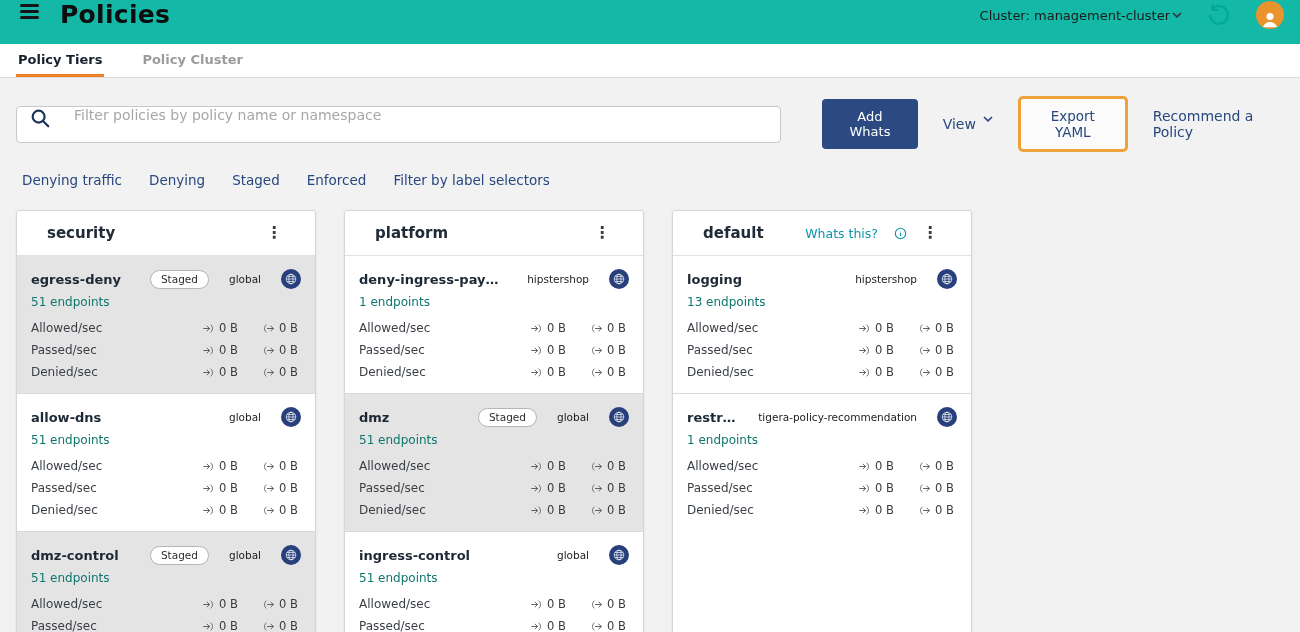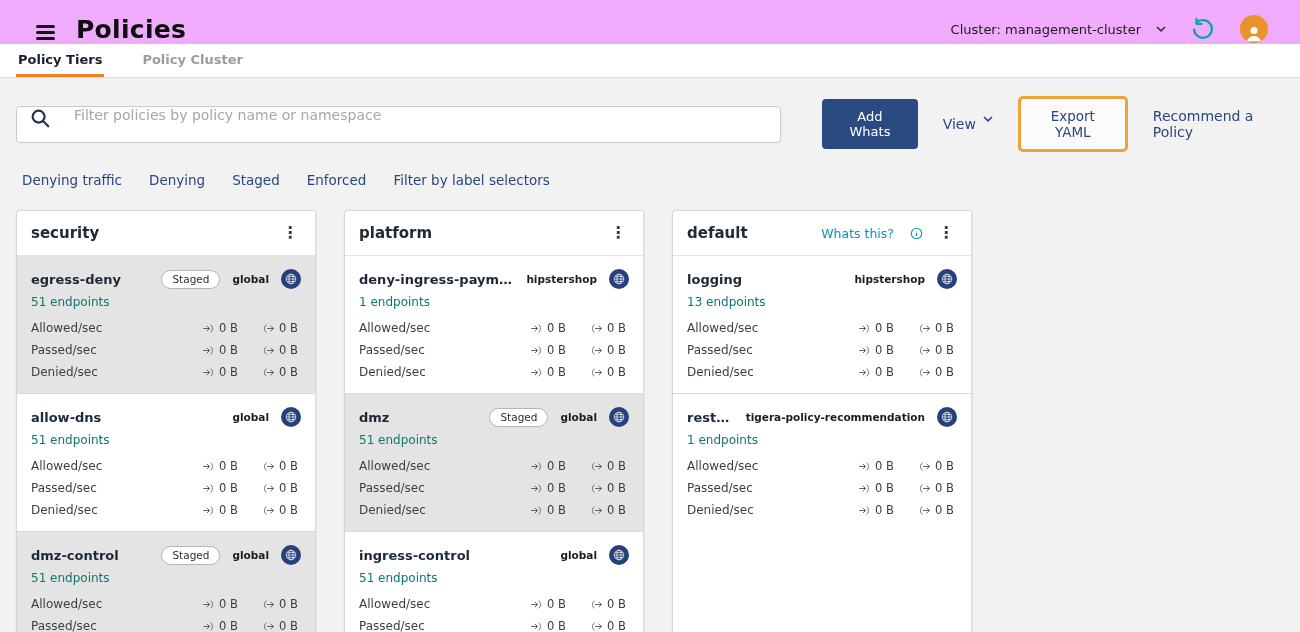--- a/index.html
+++ b/index.html
@@ -1,23 +1,23 @@
 <!DOCTYPE html>
 <html><head>
 <meta charset="utf-8">
 <style>
 *{box-sizing:border-box;margin:0;padding:0}
 html,body{width:1300px;height:632px}
 body{overflow:hidden;background:#f2f2f2;font-family:"DejaVu Sans","Liberation Sans",sans-serif;color:#222}
-.app-header{height:44px;background:#f0abfc;display:flex;align-items:flex-end;padding:0 32px}
+.app-header{height:44px;background:#14b8a6;display:flex;align-items:flex-start;padding:0 16px}
 .burger{display:flex;flex-direction:column;gap:3.5px;cursor:pointer;padding:4px}
 .burger span{width:19px;height:2.6px;background:#161616;border-radius:2px}
 .page-title{font-size:25px;font-weight:bold;color:#0d0d0d;margin-left:17px;letter-spacing:.3px}
 .header-right{margin-left:auto;display:flex;align-items:center;gap:22px}
-.cluster-select{display:flex;align-items:center;gap:15px;font-size:13px;color:#1b1b1b;cursor:pointer}
+.cluster-select{display:flex;align-items:center;gap:2px;font-size:13px;color:#1b1b1b;cursor:pointer}
 .chev{width:10px;height:6px;stroke:#333;fill:none;stroke-width:1.6}
 .hist-btn{width:30px;height:30px;display:flex;align-items:center;justify-content:center;cursor:pointer}
 .hist{width:26px;height:26px;stroke:#00a79b;fill:none;stroke-width:2;stroke-linecap:round;stroke-linejoin:round}
 .avatar{width:28px;height:28px;border-radius:50%;background:#e8932c;display:flex;align-items:flex-end;justify-content:center;overflow:hidden;cursor:pointer}
 .avatar svg{width:20px;height:20px;fill:#fff}
 .tabs{height:34px;background:#fff;border-bottom:1px solid #dcdcdc;display:flex;align-items:stretch;padding:0 16px;gap:36px}
 .tab{display:flex;align-items:center;font-size:13px;font-weight:bold;cursor:pointer;border-bottom:3px solid transparent;padding:0 2px}
 .tab.active{color:#15202e;border-bottom-color:#ef8122}
 .tab.inactive{color:#9b9b9b}
 .content{padding:18px 16px 0}
@@ -29,32 +29,32 @@
 .toolbar-actions{display:flex;align-items:center;margin-left:41px;gap:25px}
 .btn-primary{background:#2c4a82;color:#fff;font-size:13px;border:none;border-radius:4px;padding:10px 16px;cursor:pointer;font-family:inherit}
 .view-btn{display:flex;align-items:flex-start;gap:7px;color:#27477e;font-size:14px;cursor:pointer;background:none;border:none;font-family:inherit}
 .view-btn .chev{stroke:#27477e}
 .export-btn{border:3px solid #efa23a;border-radius:5px;background:#fbfbfb;color:#27477e;font-size:13.5px;padding:9px 14px;cursor:pointer;font-family:inherit}
 .link-action{color:#27477e;font-size:14px;cursor:pointer;text-decoration:none}
 .filters-row{display:flex;gap:27px;margin:20px 0 0 6px;font-size:13.5px}
 .filter-link{color:#27477e;cursor:pointer;text-decoration:none}
 .cards-row{display:flex;gap:28px;margin-top:22px;align-items:flex-start}
 .tier-card{width:300px;min-height:440px;background:#fff;border:1px solid #d6d6d6;border-radius:3px;box-shadow:0 1px 3px rgba(0,0,0,.08)}
-.tier-head{display:flex;align-items:center;padding:13px 14px;border-bottom:1px solid #e2e2e2}
+.tier-head{display:flex;align-items:center;padding:13px 30px;border-bottom:1px solid #e2e2e2}
 .tier-name{flex:1;font-size:15px;font-weight:bold;color:#202b38}
 .kebab{font-size:16px;font-weight:bold;color:#3a3a3a;cursor:pointer;padding:0 3px;line-height:1;background:none;border:none;font-family:inherit}
 .whats-this{display:flex;align-items:center;gap:16px;color:#0d96ab;font-size:12.5px;cursor:pointer;margin-right:12px}
 .info{width:13px;height:13px;stroke:#0d96ab;fill:none;stroke-width:1.4}
 .policy{padding:12px 14px 10px;border-bottom:1px solid #d9d9d9;background:#fff}
 .policy:last-child{border-bottom:none}
 .policy.staged-bg{background:#e4e4e4}
-.p-head{display:flex;align-items:center;gap:12px;height:22px}
+.p-head{display:flex;align-items:center;gap:20px;height:22px}
 .p-name{flex:1;font-size:13px;font-weight:bold;color:#1c2835;white-space:nowrap;overflow:hidden;text-overflow:ellipsis;cursor:pointer}
 .badge{border:1px solid #b5b5b5;background:#fff;border-radius:11px;font-size:10.5px;color:#2e2e2e;padding:2.5px 10px;white-space:nowrap}
-.scope{font-size:10.5px;font-weight:bold;color:#1c1c1c;white-space:nowrap}
+.scope{font-size:10.5px;font-weight:normal;color:#1c1c1c;white-space:nowrap}
 .globe{flex:0 0 auto;width:20px;height:20px;border-radius:50%;background:#27407c;display:flex;align-items:center;justify-content:center}
 .globe svg{width:14px;height:14px;stroke:#fff;fill:none;stroke-width:1.2}
 .endpoints{display:inline-block;margin-top:5px;font-size:12px;color:#0f766e;cursor:pointer;text-decoration:none}
 .metrics{margin-top:7px}
 .mrow{display:flex;align-items:center;justify-content:space-between;height:22px}
 .mlabel{font-size:12px;color:#3a3f45}
 .mvals{display:flex;align-items:center;gap:22px}
 .grp{display:flex;align-items:center;gap:5px}
 .mi{width:11px;height:11px;stroke:#5c5c5c;fill:none;stroke-width:1.4;stroke-linecap:round;stroke-linejoin:round}
 .mval{font-size:11.5px;color:#3c3c3c;min-width:22px}

